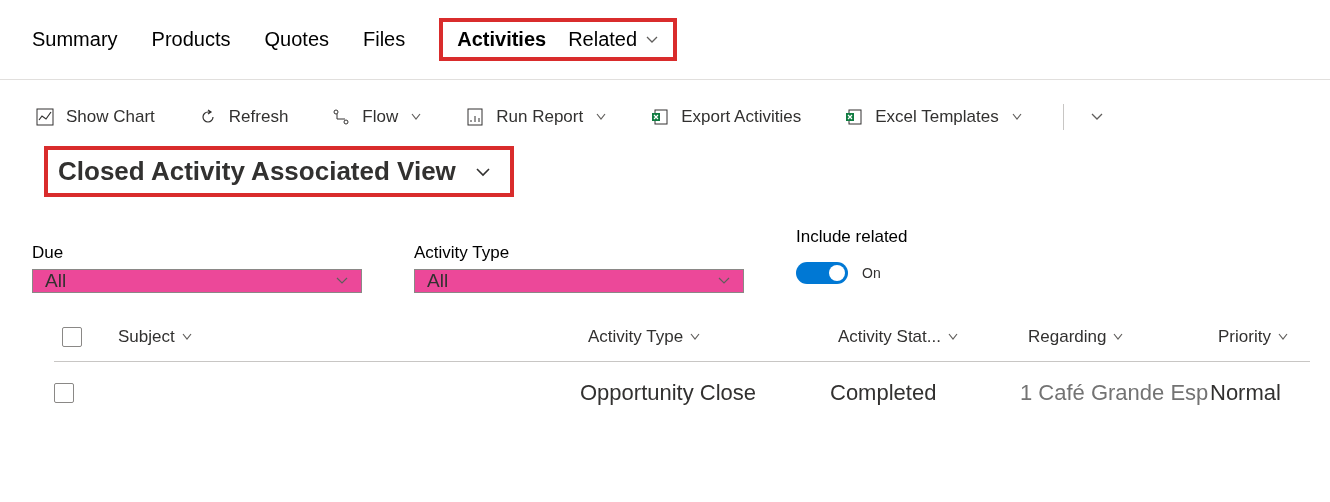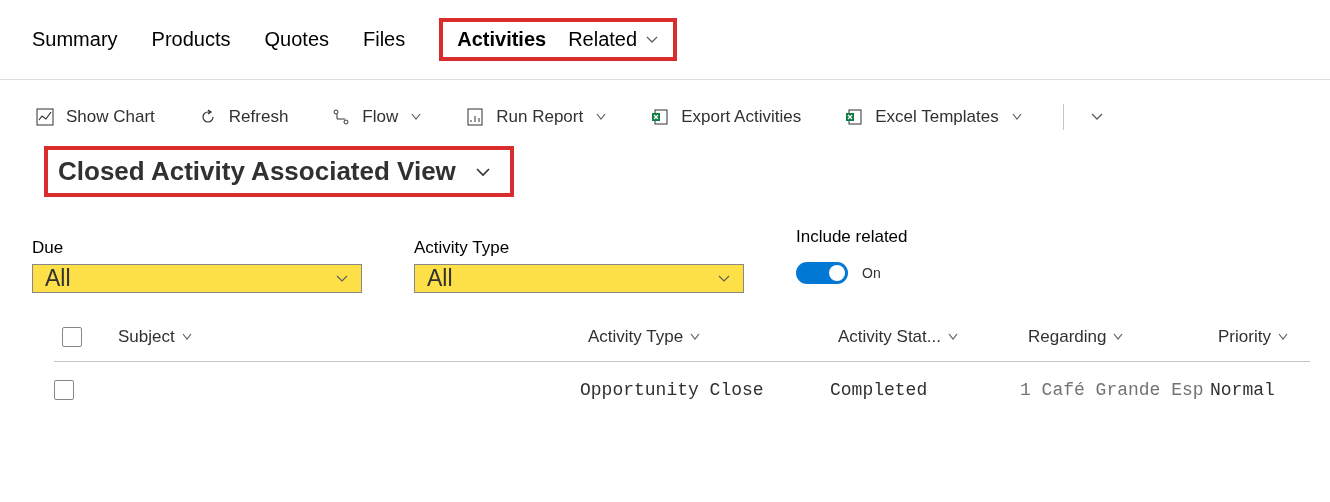--- a/index.html
+++ b/index.html
@@ -96,23 +96,23 @@
       font-size: 17px;
       color: #000000;
     }
     .filter-select {
       border: 1px solid #8a8886;
       padding: 0 12px;
       width: 330px;
       display: flex;
       justify-content: space-between;
       align-items: center;
-      font-size: 23px;
-      cursor: pointer;
-      background: #fde047;
+      font-size: 19px;
+      cursor: pointer;
+      background: #ec4899;
     }
     .toggle-group {
       display: flex;
       flex-direction: column;
       gap: 6px;
     }
     .toggle-row {
       display: flex;
       align-items: center;
       gap: 14px;
@@ -144,22 +144,21 @@
       align-items: flex-end;
       border-bottom: 1px solid #c8c6c4;
       padding: 14px 8px;
       font-weight: 400;
       font-size: 17px;
     }
     .table-row {
       display: flex;
       align-items: center;
       padding: 18px 0;
-      font-size: 18px;
-      font-family: Liberation Mono, monospace;
+      font-size: 22px;
     }
     .col-check {
       width: 56px;
       display: flex;
       align-items: center;
     }
     .checkbox {
       width: 20px;
       height: 20px;
       border: 1px solid #8a8886;

